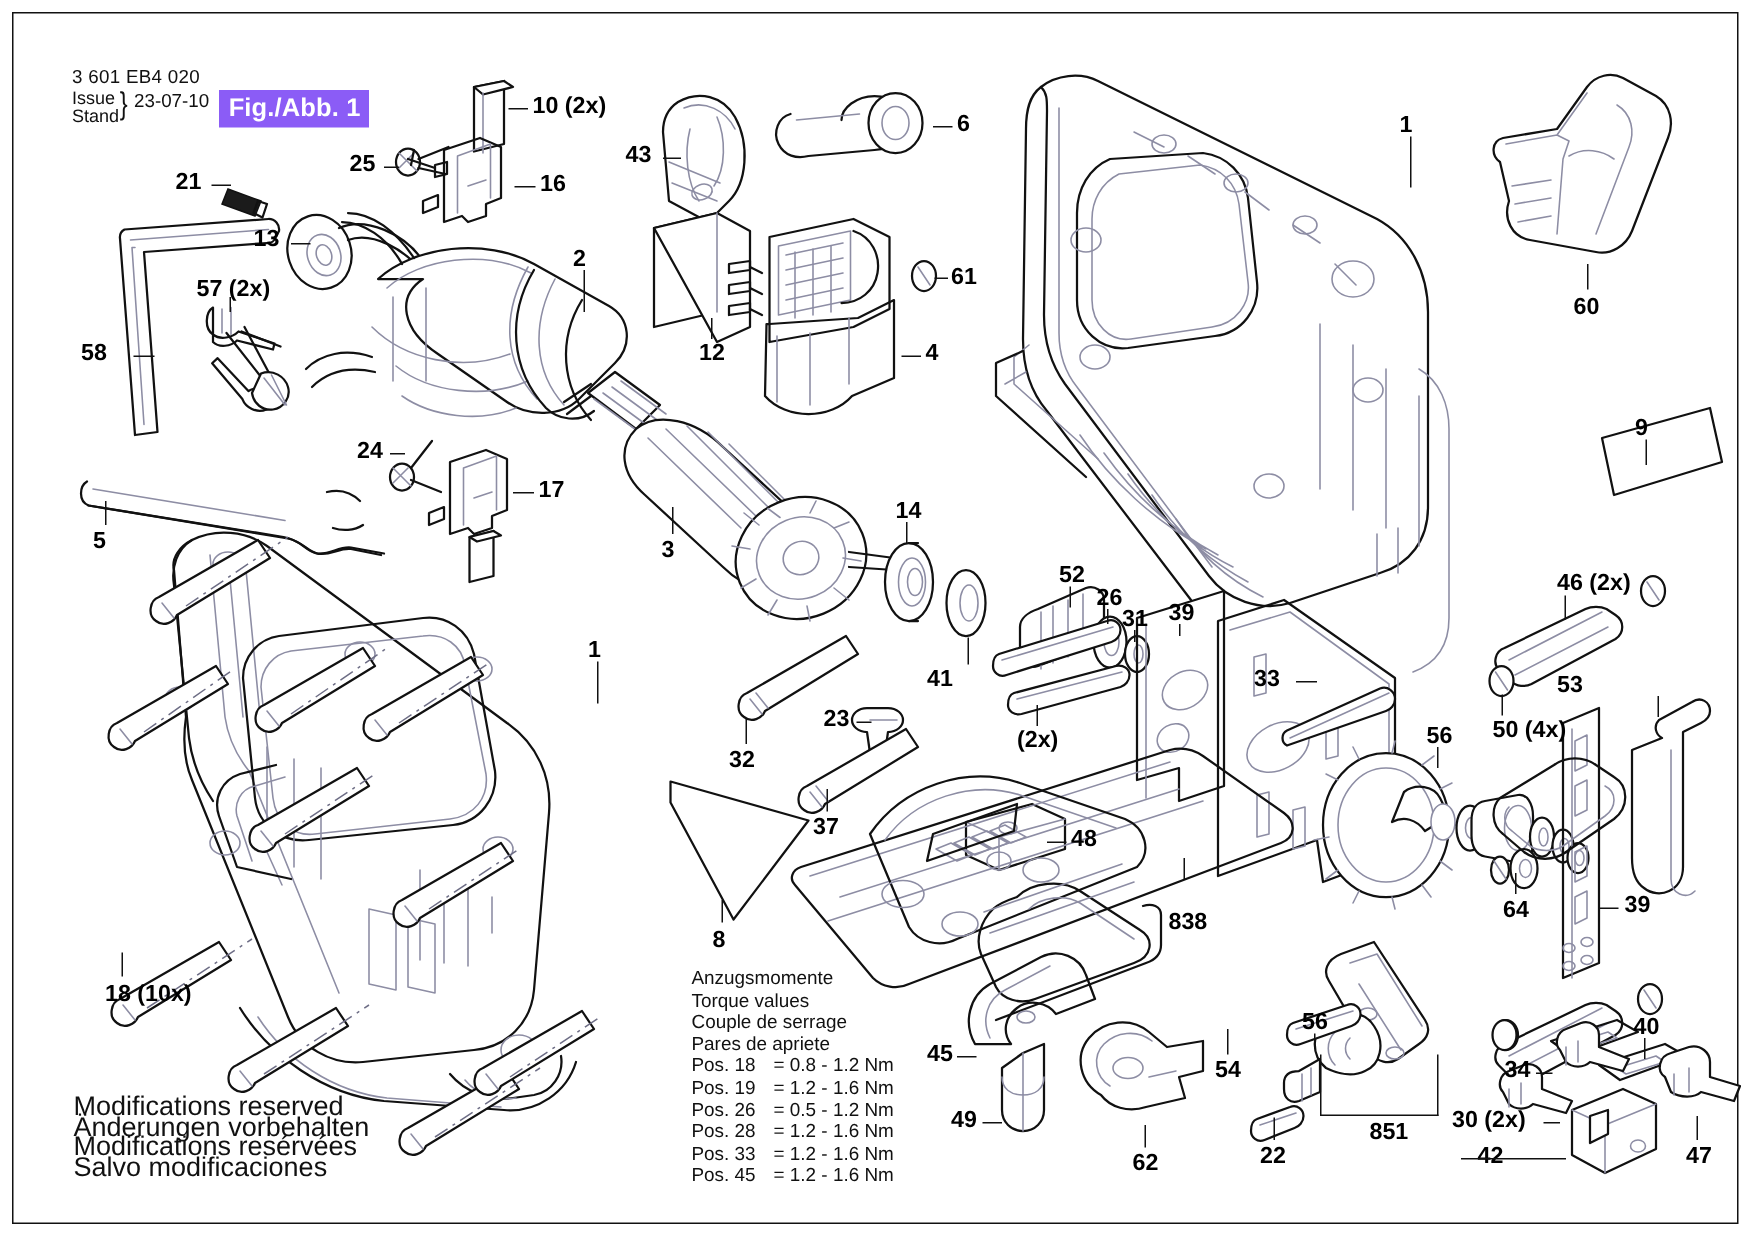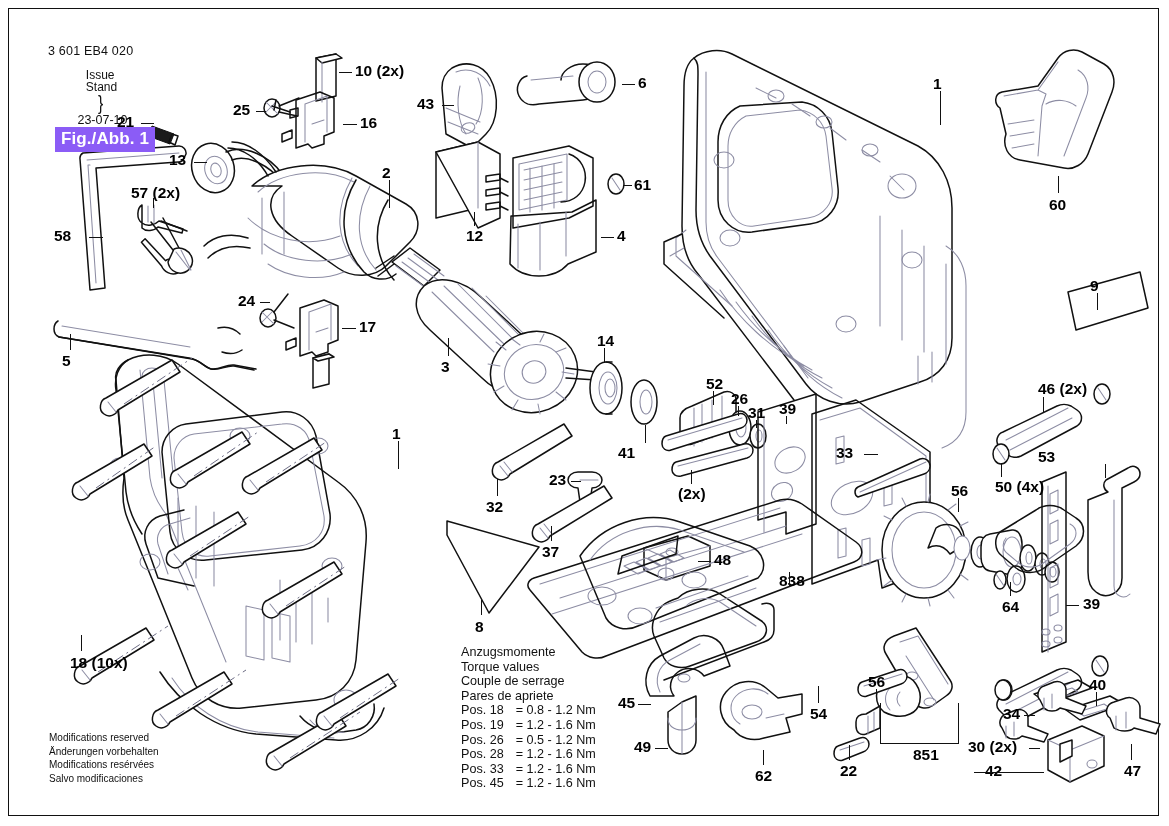--- a/index.html
+++ b/index.html
@@ -9,36 +9,36 @@
     position:relative;width:1169px;height:826px;background:#fff;
     overflow:hidden;
   }
   #frame{
     position:absolute;left:8px;top:8px;width:1151px;height:808px;
     border:1.5px solid #111;box-sizing:border-box;
   }
   
   #header{position:absolute;left:48px;top:44px;}
   #header .ordernum{font-size:12.5px;color:#111;letter-spacing:.2px;white-space:nowrap;}
-  #header .issuerow{display:flex;align-items:center;margin-top:12px;flex-direction:column;}
+  #header .issuerow{display:flex;align-items:flex-start;margin-top:2px;}
   #header .stack{display:flex;flex-direction:column;line-height:11.5px;font-size:12px;color:#111;}
   #header .brace{font-size:21px;line-height:20px;color:#111;margin:0 1px 0 0;transform:scaleX(.75);}
   #header .date{font-size:12.5px;color:#111;margin-left:2px;white-space:nowrap;}
   #figbadge{
     background:#8b5cf6;color:#fff;font-weight:bold;font-size:17px;
     padding:2px 6px 3px 6px;margin-left:7px;white-space:nowrap;letter-spacing:.1px;
   }
   
   #torque{position:absolute;left:461px;top:645px;font-size:12.6px;color:#111;line-height:14.6px;}
   #torque .hd{white-space:nowrap;}
   #torque table{border-collapse:collapse;margin-top:0px;}
   #torque td{font-size:12.6px;color:#111;padding:0;line-height:14.6px;white-space:nowrap;}
   #torque td.pos{padding-right:12px;}
   
-  #mods{position:absolute;left:49px;top:731px;font-size:10px;color:#111;line-height:13.6px;}
+  #mods{position:absolute;left:49px;top:731px;font-size:18px;color:#111;line-height:13.6px;}
   #mods div{white-space:nowrap;}
   
   .co{position:absolute;font-weight:bold;font-size:15.5px;color:#000;white-space:nowrap;}
   
   .ld{position:absolute;background:#111;}
   .ld.h{height:1.4px;}
   .ld.v{width:1.4px;}
   
   .brk{position:absolute;border:1.4px solid #111;}
   
@@ -678,21 +678,21 @@
 
   <div class="co" style="left:836px;top:444px">33</div>
   <div class="ld h" style="left:864px;top:454px;width:14px"></div>
 
   <div class="co" style="left:678px;top:485px">(2x)</div>
   <div class="ld v" style="left:691px;top:470px;height:14px"></div>
 
   <div class="co" style="left:714px;top:551px">48</div>
   <div class="ld h" style="left:698px;top:561px;width:13px"></div>
 
-  <div class="co" style="left:779px;top:572px">838</div>
+  <div class="co" style="left:779px;top:606px">838</div>
   <div class="ld v" style="left:789px;top:572px;height:14px"></div>
 
   <div class="co" style="left:951px;top:482px">56</div>
   <div class="ld v" style="left:958px;top:498px;height:14px"></div>
 
   <div class="co" style="left:1038px;top:380px">46 (2x)</div>
   <div class="ld v" style="left:1043px;top:397px;height:16px"></div>
 
   <div class="co" style="left:995px;top:478px">50 (4x)</div>
   <div class="ld v" style="left:1001px;top:463px;height:14px"></div>

